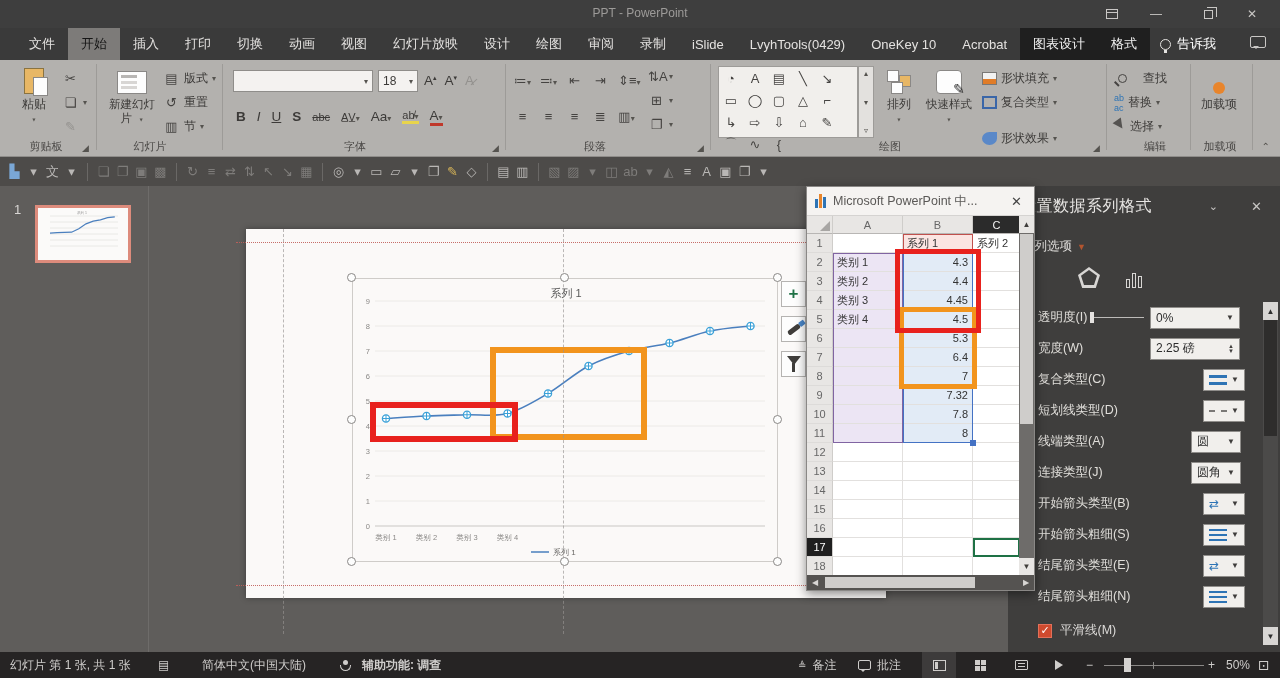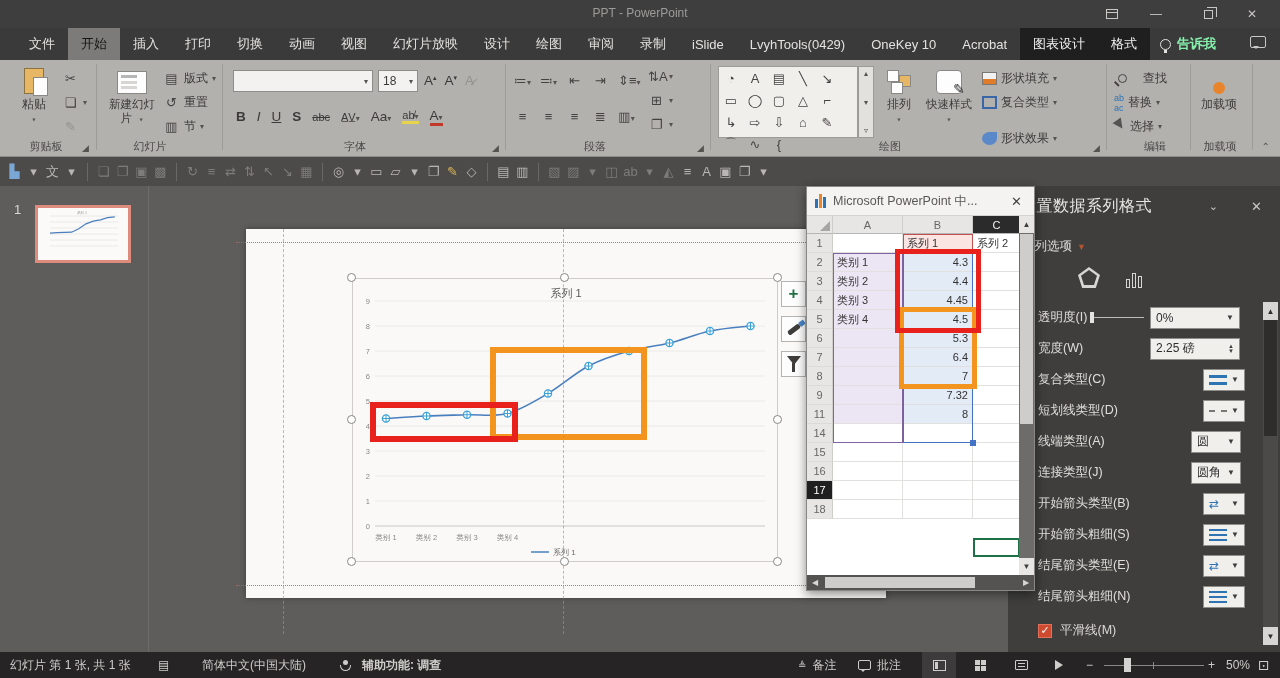--- a/index.html
+++ b/index.html
@@ -21,21 +21,21 @@
   .rd-glyph:before { content:""; position:absolute; left:0; top:2px; width:10px; height:0;
     border-top:1px solid #c9c7c5; }
 
   
   .tabrow { position:absolute; left:0; top:28px; width:1280px; height:32px; background:#3a3a3a;
     display:flex; align-items:stretch; padding-left:16px; }
   .tab { color:#e4e2e0; font-size:13px; padding:0 13px; display:flex; align-items:center; cursor:default; }
   .tab.sel { background:#7d7b79; color:#161616; }
   .ctx-wrap { background:#1f1f1f; display:flex; }
   .ctx-wrap .tab { color:#f2f2f2; }
-  .tellme { display:flex; align-items:center; gap:6px; color:#86efac; font-size:13px; padding:0 10px;font-weight:bold; }
+  .tellme { display:flex; align-items:center; gap:6px; color:#ffffff; font-size:13px; padding:0 10px; }
   .bulb { width:11px; height:11px; border:1.5px solid #e4e2e0; border-radius:50%; position:relative; }
   .bulb:after { content:""; position:absolute; left:2.5px; top:10px; width:3px; height:3px; background:#e4e2e0; }
   .comment-ic { position:absolute; right:14px; top:36px; width:16px; height:12px;
     border:1.5px solid #c9c7c5; border-radius:2px; }
   .comment-ic:after { content:""; position:absolute; left:2px; bottom:-5px; border:3px solid transparent;
     border-top-color:#c9c7c5; }
 
   
   .ribbon { position:absolute; left:0; top:60px; width:1280px; height:97px; background:#b3b1ae;
     color:#3c3a38; font-size:12px; border-bottom:1px solid #8f8d8a; }
@@ -664,23 +664,41 @@
             <div class="cell cb blu">7</div>
             <div class="cell cc"></div>
           </div>
           <div class="srow">
             <div class="rnum">9</div>
             <div class="cell ca lav"></div>
             <div class="cell cb blu">7.32</div>
             <div class="cell cc"></div>
           </div>
           <div class="srow">
+            <div class="rnum">10</div>
+            <div class="cell ca lav"></div>
+            <div class="cell cb blu">7.8</div>
+            <div class="cell cc"></div>
+          </div>
+          <div class="srow">
             <div class="rnum">11</div>
             <div class="cell ca lav"></div>
             <div class="cell cb blu">8</div>
+            <div class="cell cc"></div>
+          </div>
+          <div class="srow">
+            <div class="rnum">12</div>
+            <div class="cell ca"></div>
+            <div class="cell cb"></div>
+            <div class="cell cc"></div>
+          </div>
+          <div class="srow">
+            <div class="rnum">13</div>
+            <div class="cell ca"></div>
+            <div class="cell cb"></div>
             <div class="cell cc"></div>
           </div>
           <div class="srow">
             <div class="rnum">14</div>
             <div class="cell ca"></div>
             <div class="cell cb"></div>
             <div class="cell cc"></div>
           </div>
           <div class="srow">
             <div class="rnum">15</div>

